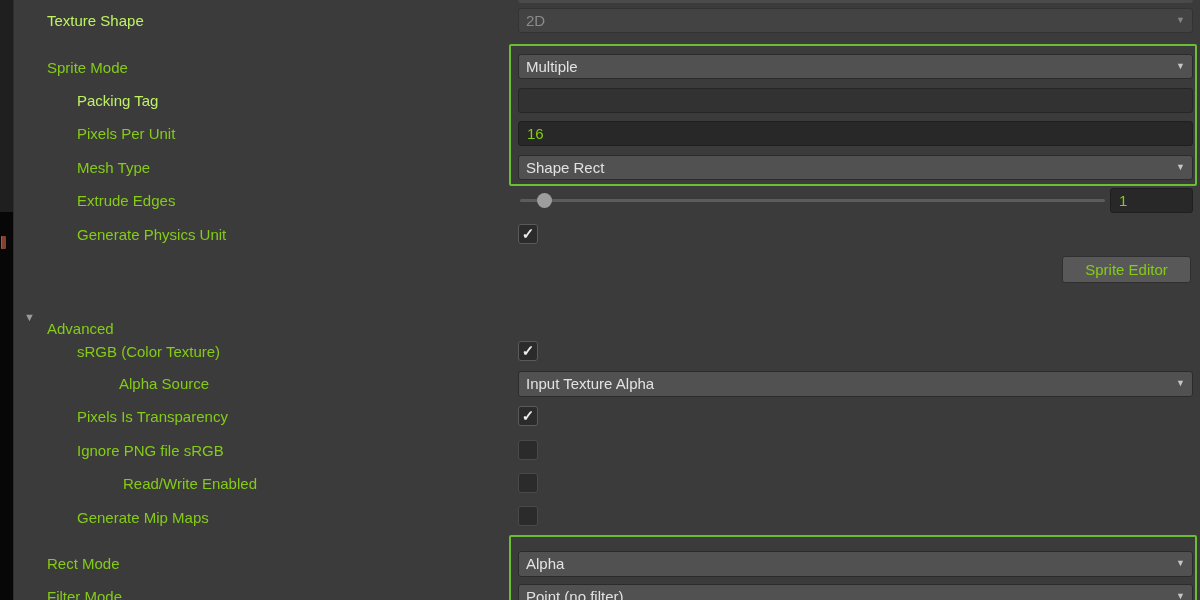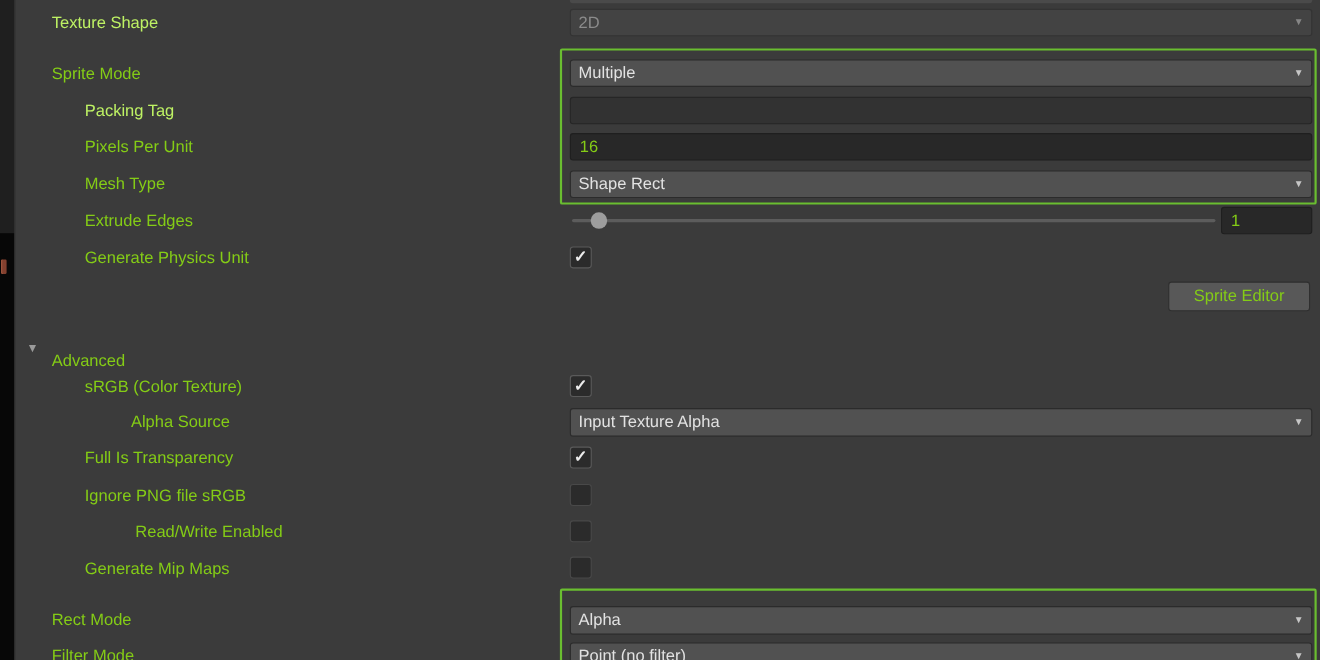--- a/index.html
+++ b/index.html
@@ -176,21 +176,21 @@
 <div class="checkbox" style="top:341px;">
   <span>✓</span>
 </div>
 
 <div class="label" style="left:77px; top:371px;margin-left:42px;">Alpha Source</div>
 <div class="dropdown" style="top:371px; height:26px;">
   <span>Input Texture Alpha</span>
   <span class="arrow">▼</span>
 </div>
 
-<div class="label" style="left:77px; top:404px;">Full Is Transparency</div>
+<div class="label" style="left:77px; top:404px;">Pixels Is Transparency</div>
 <div class="checkbox" style="top:406px;">
   <span>✓</span>
 </div>
 
 <div class="label" style="left:77px; top:438px;">Ignore PNG file sRGB</div>
 <div class="checkbox unchecked" style="top:440px;"></div>
 
 <div class="label" style="left:77px; top:471px;margin-left:46px;">Read/Write Enabled</div>
 <div class="checkbox unchecked" style="top:473px;"></div>
 

